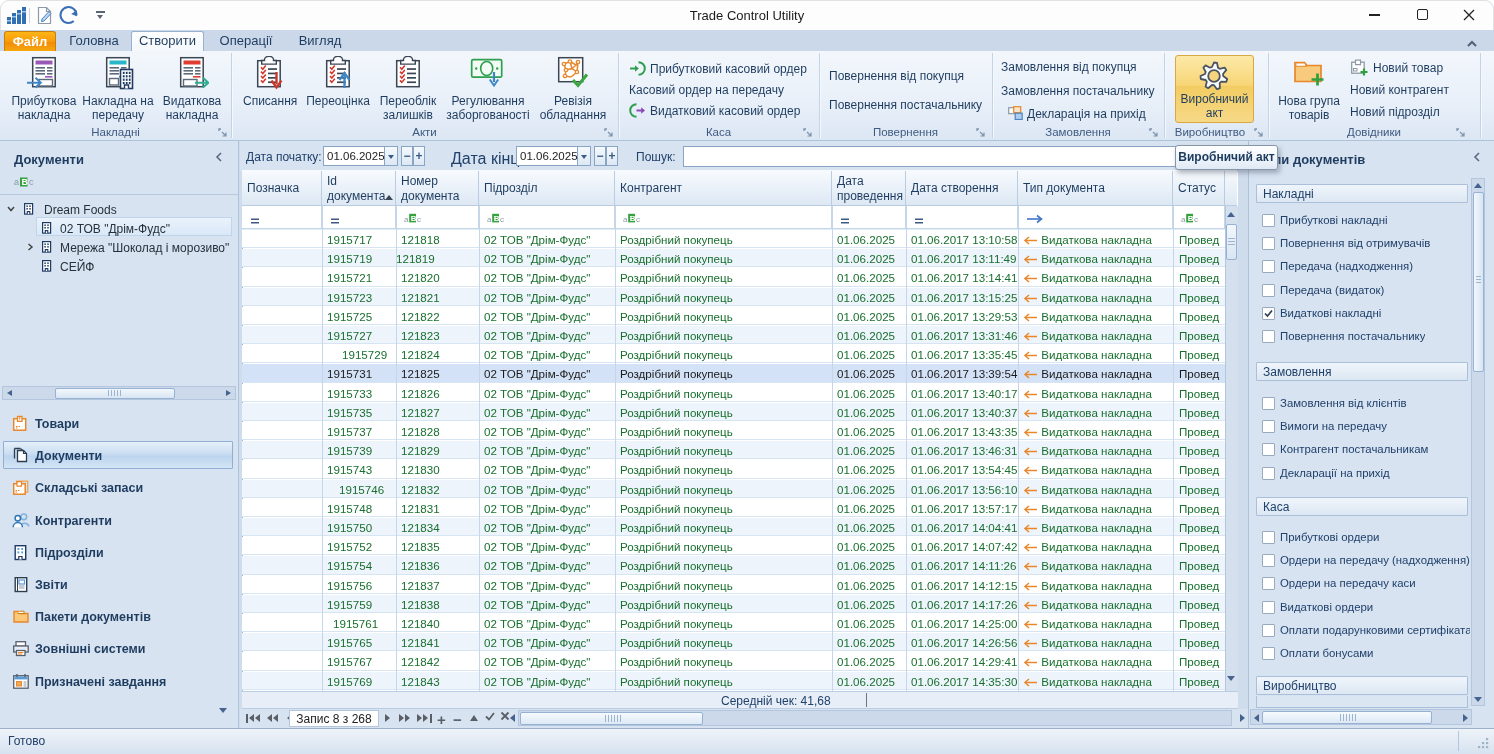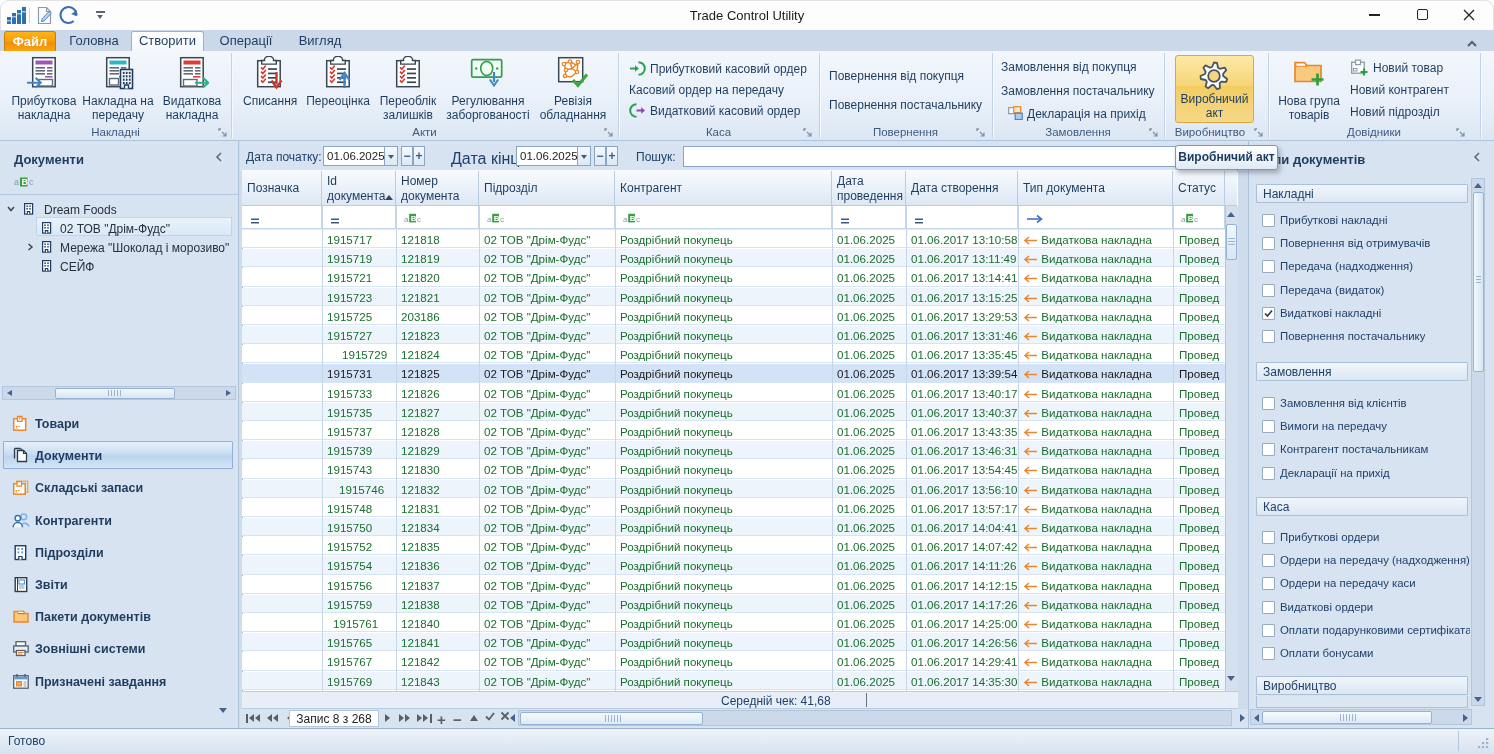--- a/index.html
+++ b/index.html
@@ -503,21 +503,21 @@
 <div class="cell" style="left:615px;top:230.0px;width:217px;color:#186f2e;padding-left:5px">Роздрібний покупець</div>
 <div class="cell" style="left:832px;top:230.0px;width:74px;color:#186f2e;padding-left:5px">01.06.2025</div>
 <div class="cell" style="left:906px;top:230.0px;width:112px;color:#186f2e;padding-left:5px">01.06.2017 13:10:58</div>
 <div class="cell" style="left:1018px;top:230.0px;width:150px;color:#186f2e;padding-left:5px"><svg width="15" height="9" style="vertical-align:-1px">
         <path d="M2 4.5 H14" stroke="#e8872b" stroke-width="1.5"></path>
         <path d="M6 1 L2 4.5 L6 8" fill="none" stroke="#e8872b" stroke-width="1.5"></path>
       </svg> <span style="color:#186f2e">Видаткова накладна</span></div>
 <div class="cell" style="left:1173px;top:230.0px;width:50px;color:#186f2e;padding-left:6px">Провед</div>
 <div class="a" style="left:242px;top:249.2px;width:983px;height:18.2px;background:#eef4fb;border-bottom:1px solid #d7e4f2"></div>
 <div class="cell" style="left:322px;top:249.2px;width:74px;color:#186f2e;padding-left:5px">1915719</div>
-<div class="cell" style="left:396px;top:249.2px;width:83px;color:#186f2e;padding-left:5px">121819</div>
+<div class="cell" style="left:396px;top:249.2px;width:83px;color:#186f2e;">121819</div>
 <div class="cell" style="left:479px;top:249.2px;width:136px;color:#186f2e;padding-left:5px">02 ТОВ "Дрім-Фудс"</div>
 <div class="cell" style="left:615px;top:249.2px;width:217px;color:#186f2e;padding-left:5px">Роздрібний покупець</div>
 <div class="cell" style="left:832px;top:249.2px;width:74px;color:#186f2e;padding-left:5px">01.06.2025</div>
 <div class="cell" style="left:906px;top:249.2px;width:112px;color:#186f2e;padding-left:5px">01.06.2017 13:11:49</div>
 <div class="cell" style="left:1018px;top:249.2px;width:150px;color:#186f2e;padding-left:5px"><svg width="15" height="9" style="vertical-align:-1px">
         <path d="M2 4.5 H14" stroke="#e8872b" stroke-width="1.5"></path>
         <path d="M6 1 L2 4.5 L6 8" fill="none" stroke="#e8872b" stroke-width="1.5"></path>
       </svg> <span style="color:#186f2e">Видаткова накладна</span></div>
 <div class="cell" style="left:1173px;top:249.2px;width:50px;color:#186f2e;padding-left:6px">Провед</div>
 <div class="a" style="left:242px;top:268.4px;width:983px;height:18.2px;background:#fff;border-bottom:1px solid #d7e4f2"></div>
@@ -539,21 +539,21 @@
 <div class="cell" style="left:615px;top:287.6px;width:217px;color:#186f2e;padding-left:5px">Роздрібний покупець</div>
 <div class="cell" style="left:832px;top:287.6px;width:74px;color:#186f2e;padding-left:5px">01.06.2025</div>
 <div class="cell" style="left:906px;top:287.6px;width:112px;color:#186f2e;padding-left:5px">01.06.2017 13:15:25</div>
 <div class="cell" style="left:1018px;top:287.6px;width:150px;color:#186f2e;padding-left:5px"><svg width="15" height="9" style="vertical-align:-1px">
         <path d="M2 4.5 H14" stroke="#e8872b" stroke-width="1.5"></path>
         <path d="M6 1 L2 4.5 L6 8" fill="none" stroke="#e8872b" stroke-width="1.5"></path>
       </svg> <span style="color:#186f2e">Видаткова накладна</span></div>
 <div class="cell" style="left:1173px;top:287.6px;width:50px;color:#186f2e;padding-left:6px">Провед</div>
 <div class="a" style="left:242px;top:306.8px;width:983px;height:18.2px;background:#fff;border-bottom:1px solid #d7e4f2"></div>
 <div class="cell" style="left:322px;top:306.8px;width:74px;color:#186f2e;padding-left:5px">1915725</div>
-<div class="cell" style="left:396px;top:306.8px;width:83px;color:#186f2e;padding-left:5px">203186</div>
+<div class="cell" style="left:396px;top:306.8px;width:83px;color:#186f2e;padding-left:5px">121822</div>
 <div class="cell" style="left:479px;top:306.8px;width:136px;color:#186f2e;padding-left:5px">02 ТОВ "Дрім-Фудс"</div>
 <div class="cell" style="left:615px;top:306.8px;width:217px;color:#186f2e;padding-left:5px">Роздрібний покупець</div>
 <div class="cell" style="left:832px;top:306.8px;width:74px;color:#186f2e;padding-left:5px">01.06.2025</div>
 <div class="cell" style="left:906px;top:306.8px;width:112px;color:#186f2e;padding-left:5px">01.06.2017 13:29:53</div>
 <div class="cell" style="left:1018px;top:306.8px;width:150px;color:#186f2e;padding-left:5px"><svg width="15" height="9" style="vertical-align:-1px">
         <path d="M2 4.5 H14" stroke="#e8872b" stroke-width="1.5"></path>
         <path d="M6 1 L2 4.5 L6 8" fill="none" stroke="#e8872b" stroke-width="1.5"></path>
       </svg> <span style="color:#186f2e">Видаткова накладна</span></div>
 <div class="cell" style="left:1173px;top:306.8px;width:50px;color:#186f2e;padding-left:6px">Провед</div>
 <div class="a" style="left:242px;top:326.0px;width:983px;height:18.2px;background:#eef4fb;border-bottom:1px solid #d7e4f2"></div>

